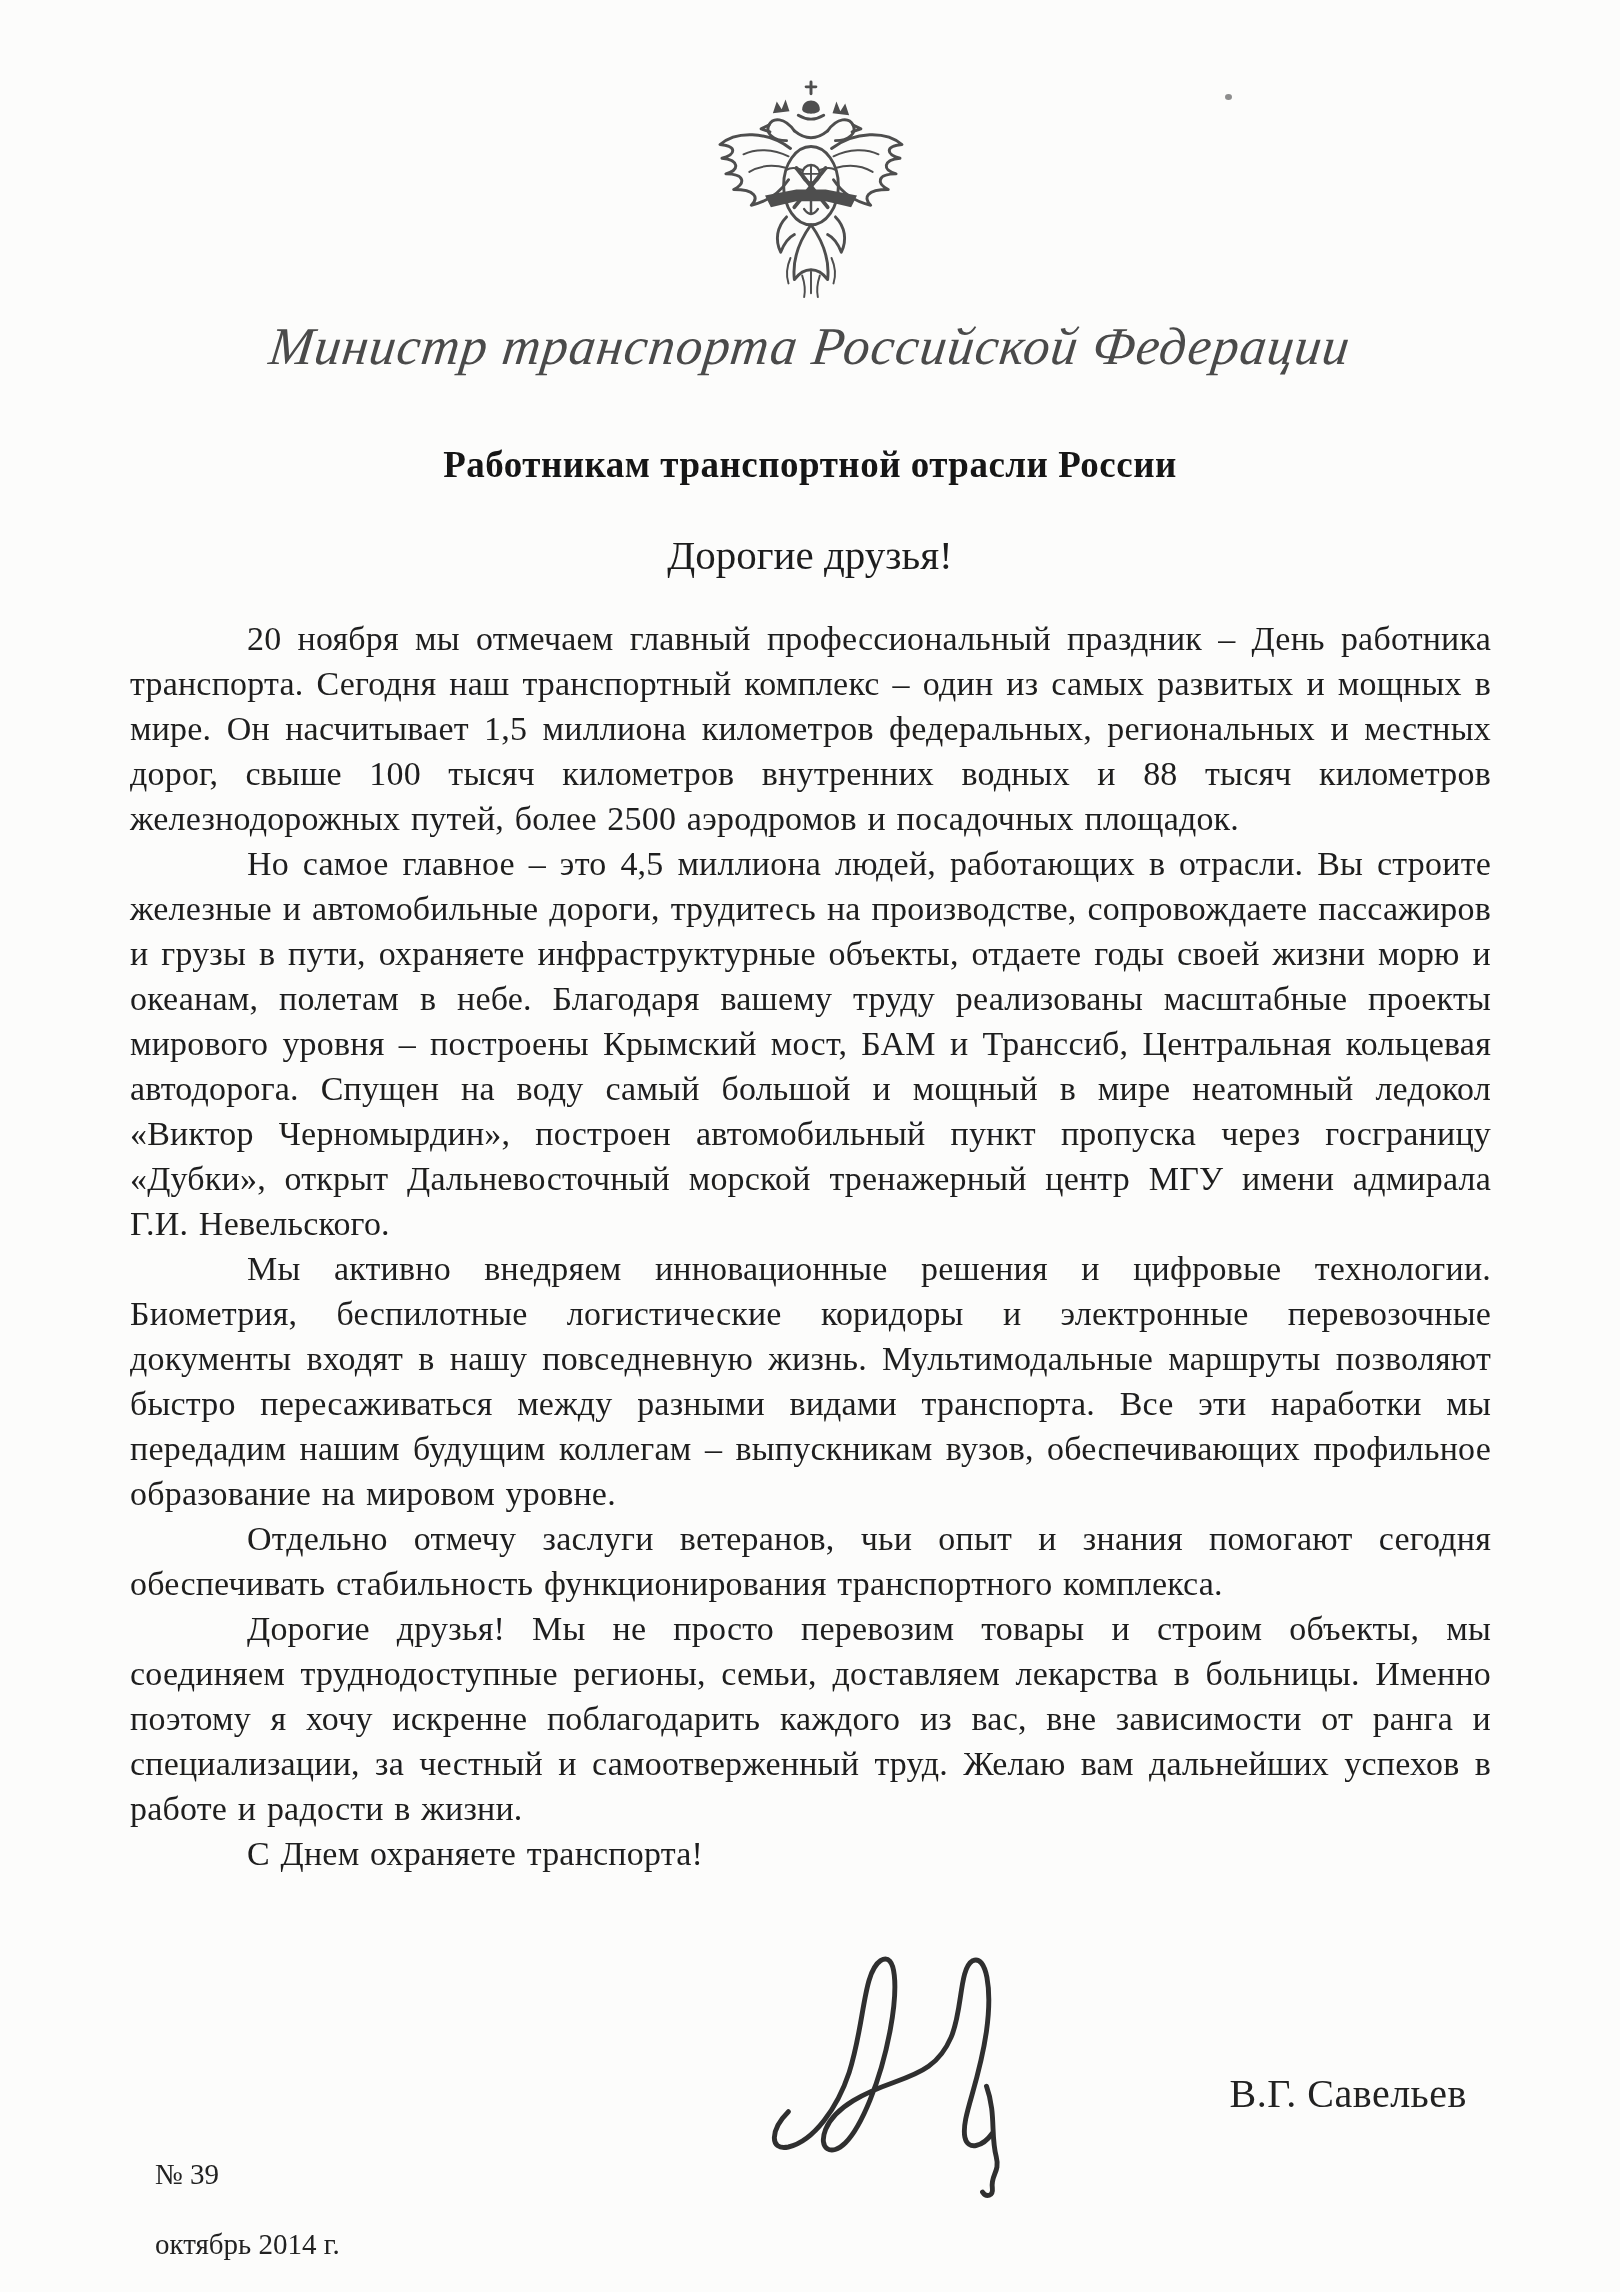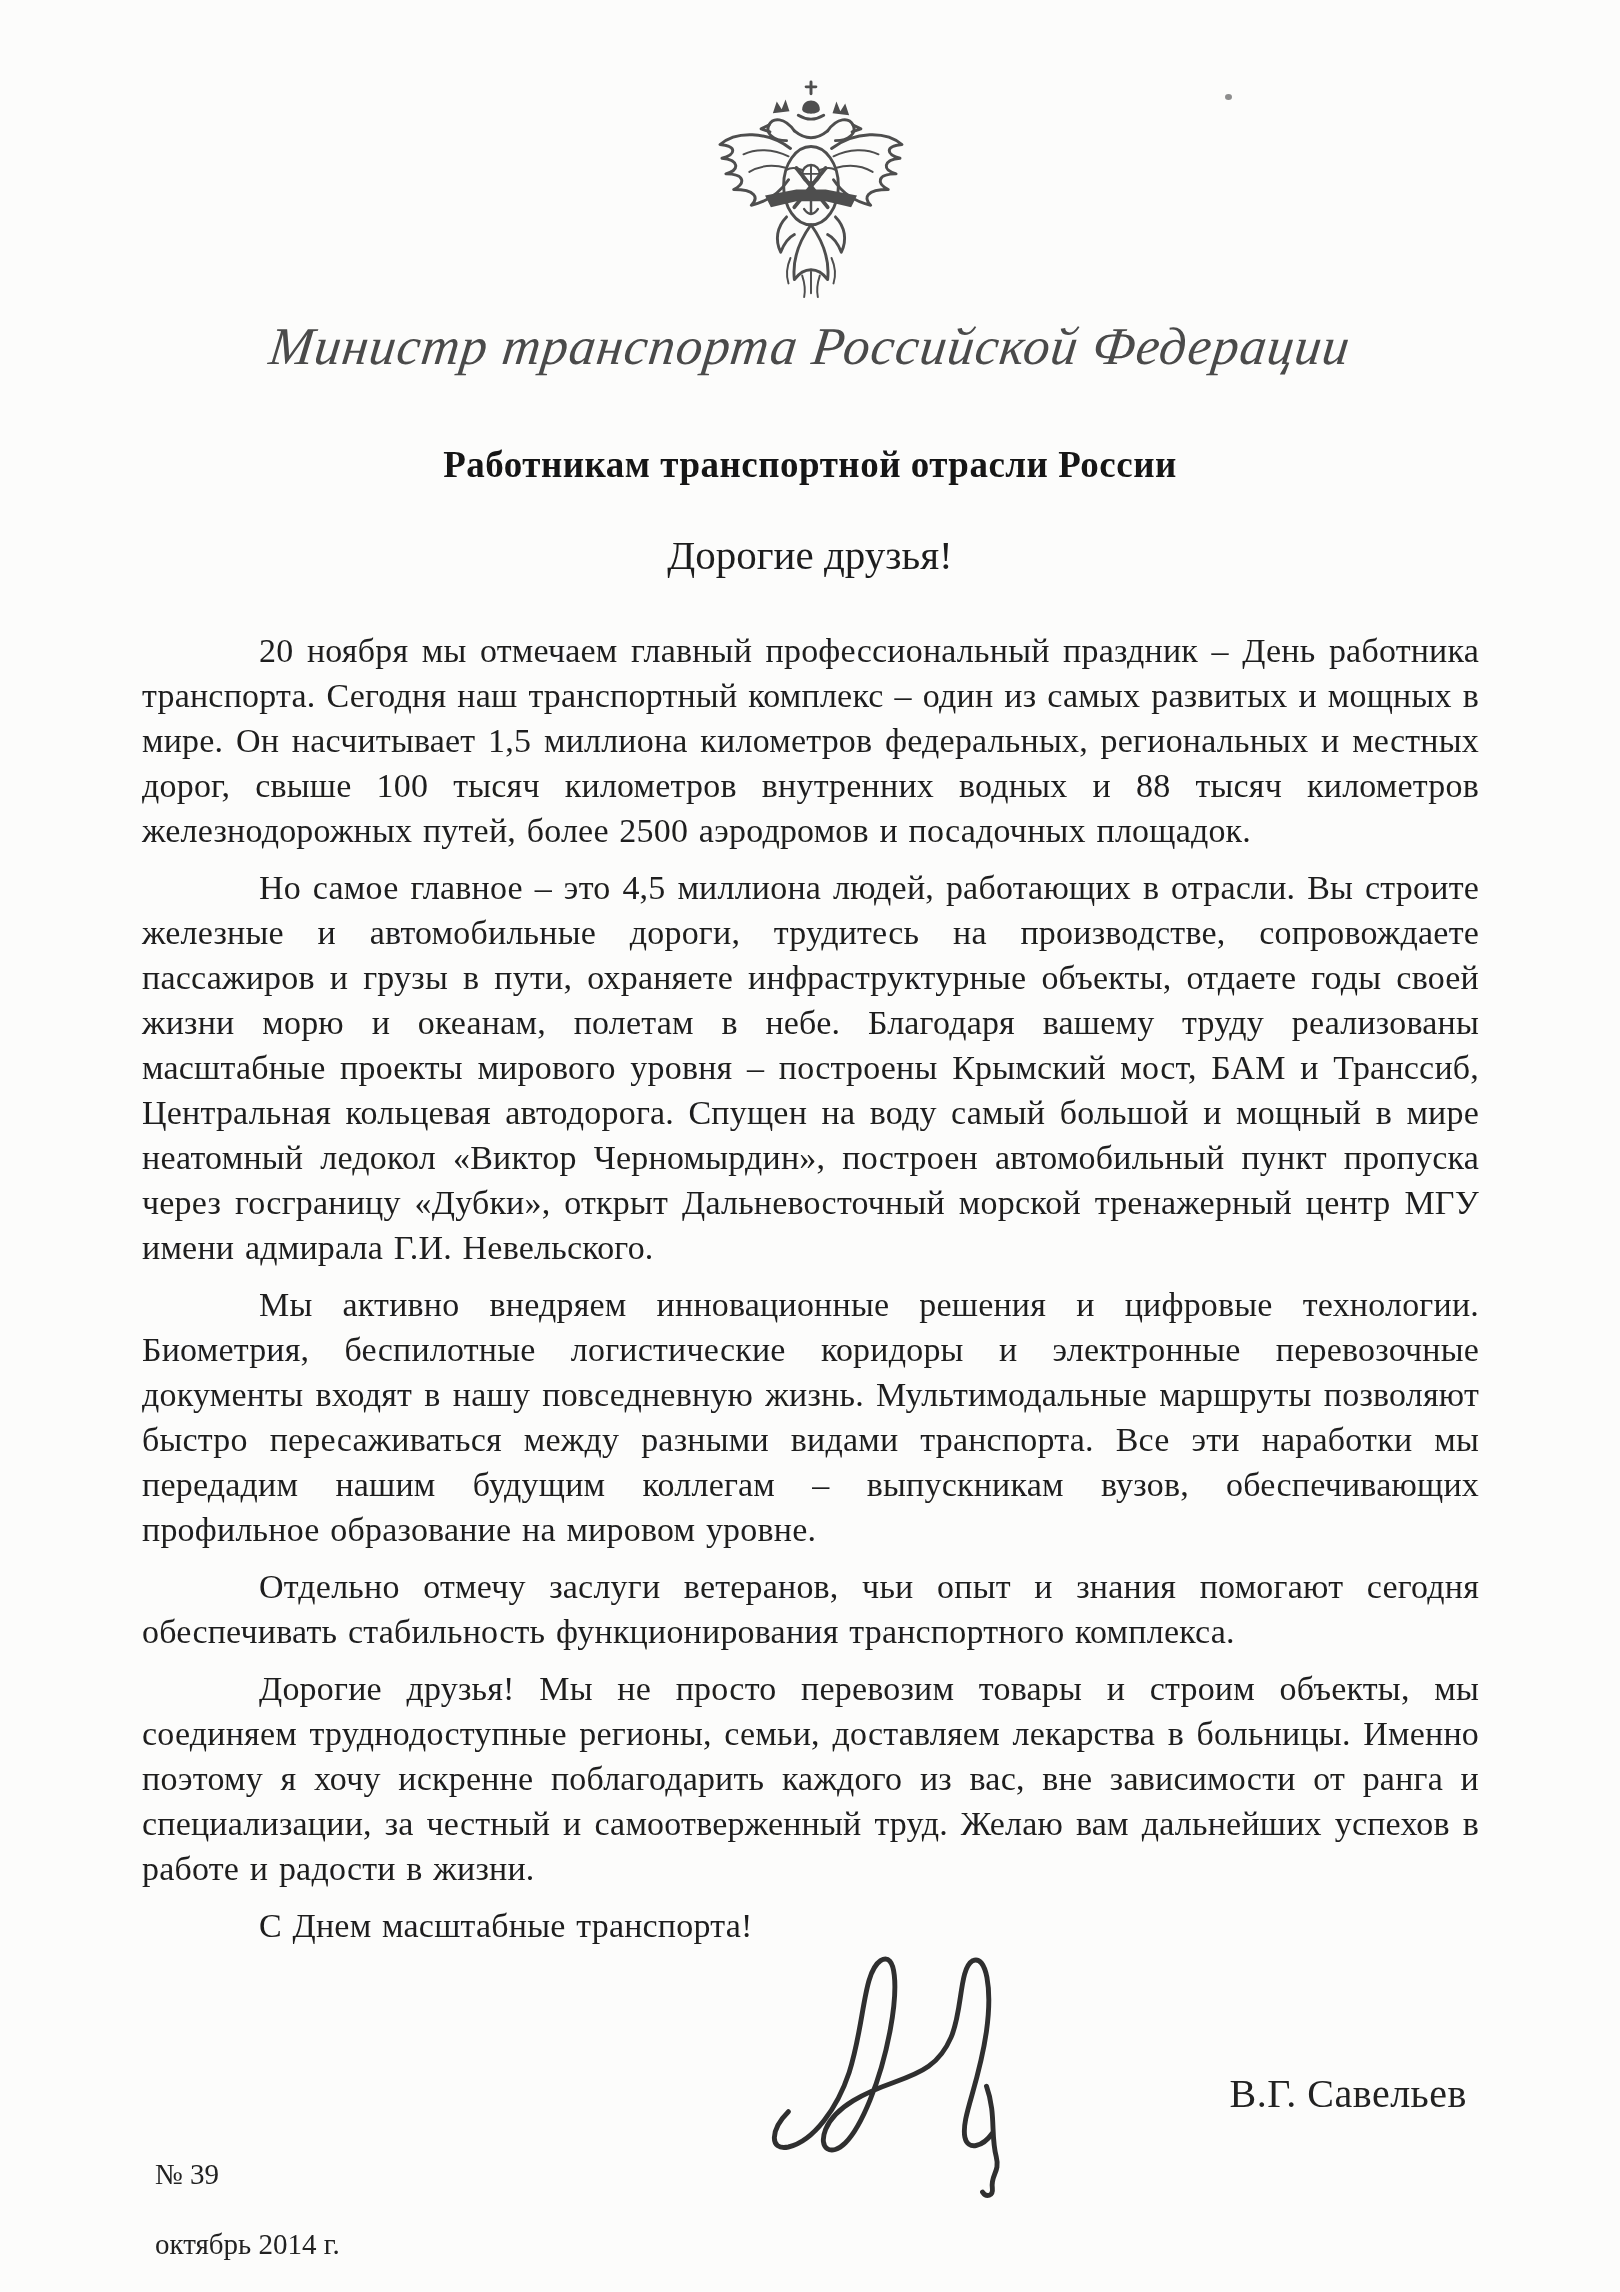--- a/index.html
+++ b/index.html
@@ -40,21 +40,21 @@
   .salutation{
     position:absolute;left:0;right:0;top:531px;
     text-align:center;
     font-size:41px;
     color:#1d1d1d;
   }
   .body-text{
     position:absolute;left:130px;top:616px;width:1361px;
   }
   .body-text p{
-    margin:12px;
+    margin:0;
     text-indent:117px;
     font-size:34px;
     line-height:45px;
     text-align:justify;
     letter-spacing:0.2px;
     word-spacing:2px;
     color:#1e1e1e;
   }
   .signature{
     position:absolute;left:755px;top:1939px;width:306px;height:263px;
@@ -131,21 +131,21 @@
   <div class="heading">Работникам транспортной отрасли России</div>
 
   <div class="salutation">Дорогие друзья!</div>
 
   <div class="body-text">
     <p>20 ноября мы отмечаем главный профессиональный праздник – День работника транспорта. Сегодня наш транспортный комплекс – один из самых развитых и мощных в мире. Он насчитывает 1,5 миллиона километров федеральных, региональных и местных дорог, свыше 100 тысяч километров внутренних водных и 88 тысяч километров железнодорожных путей, более 2500 аэродромов и посадочных площадок.</p>
     <p>Но самое главное – это 4,5 миллиона людей, работающих в отрасли. Вы строите железные и автомобильные дороги, трудитесь на производстве, сопровождаете пассажиров и грузы в пути, охраняете инфраструктурные объекты, отдаете годы своей жизни морю и океанам, полетам в небе. Благодаря вашему труду реализованы масштабные проекты мирового уровня – построены Крымский мост, БАМ и Транссиб, Центральная кольцевая автодорога. Спущен на воду самый большой и мощный в мире неатомный ледокол «Виктор Черномырдин», построен автомобильный пункт пропуска через госграницу «Дубки», открыт Дальневосточный морской тренажерный центр МГУ имени адмирала Г.И. Невельского.</p>
     <p>Мы активно внедряем инновационные решения и цифровые технологии. Биометрия, беспилотные логистические коридоры и электронные перевозочные документы входят в нашу повседневную жизнь. Мультимодальные маршруты позволяют быстро пересаживаться между разными видами транспорта. Все эти наработки мы передадим нашим будущим коллегам – выпускникам вузов, обеспечивающих профильное образование на мировом уровне.</p>
     <p>Отдельно отмечу заслуги ветеранов, чьи опыт и знания помогают сегодня обеспечивать стабильность функционирования транспортного комплекса.</p>
     <p>Дорогие друзья! Мы не просто перевозим товары и строим объекты, мы соединяем труднодоступные регионы, семьи, доставляем лекарства в больницы. Именно поэтому я хочу искренне поблагодарить каждого из вас, вне зависимости от ранга и специализации, за честный и самоотверженный труд. Желаю вам дальнейших успехов в работе и радости в жизни.</p>
-    <p>С Днем масштабные транспорта!</p>
+    <p>С Днем охраняете транспорта!</p>
   </div>
 
   <svg class="signature" viewBox="0 0 312 268" fill="none" stroke="#2f2f2f" stroke-width="5" stroke-linecap="round" stroke-linejoin="round">
     <path d="M34 176
              C16 194 14 216 34 212
              C60 206 84 172 96 136
              C112 86 110 34 128 22
              C144 12 146 48 138 92
              C128 146 108 192 92 208
              C78 222 64 214 72 194

